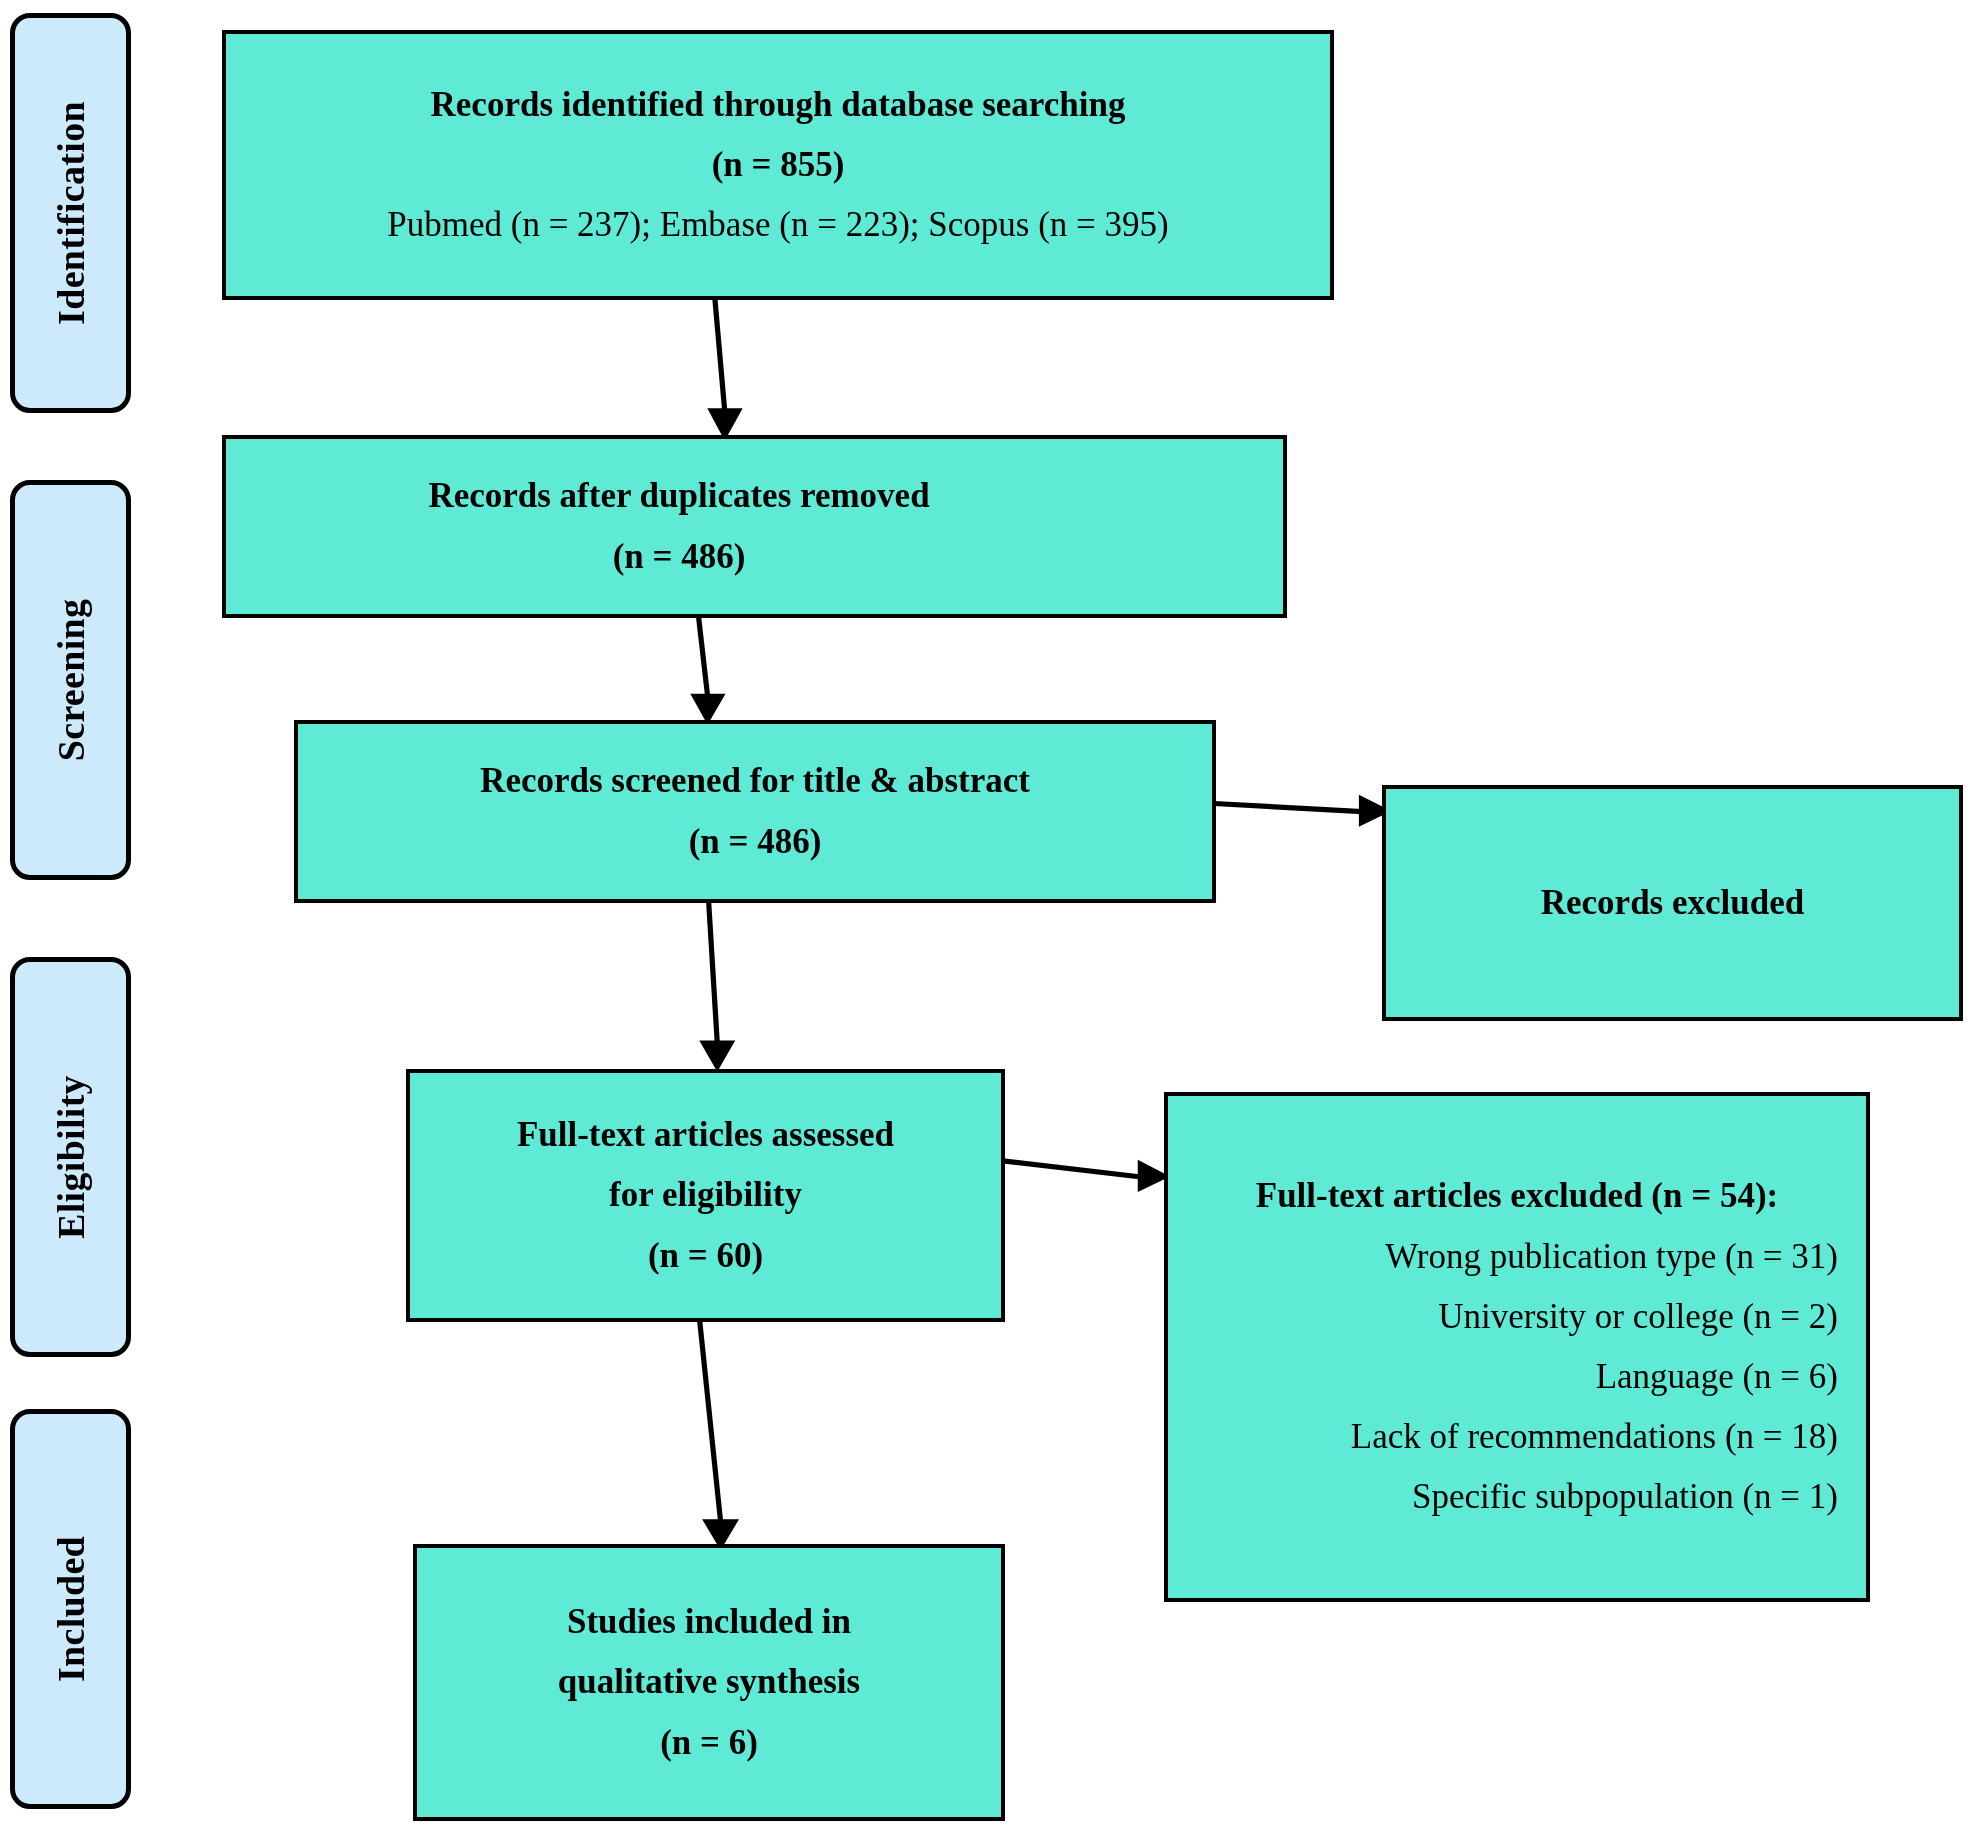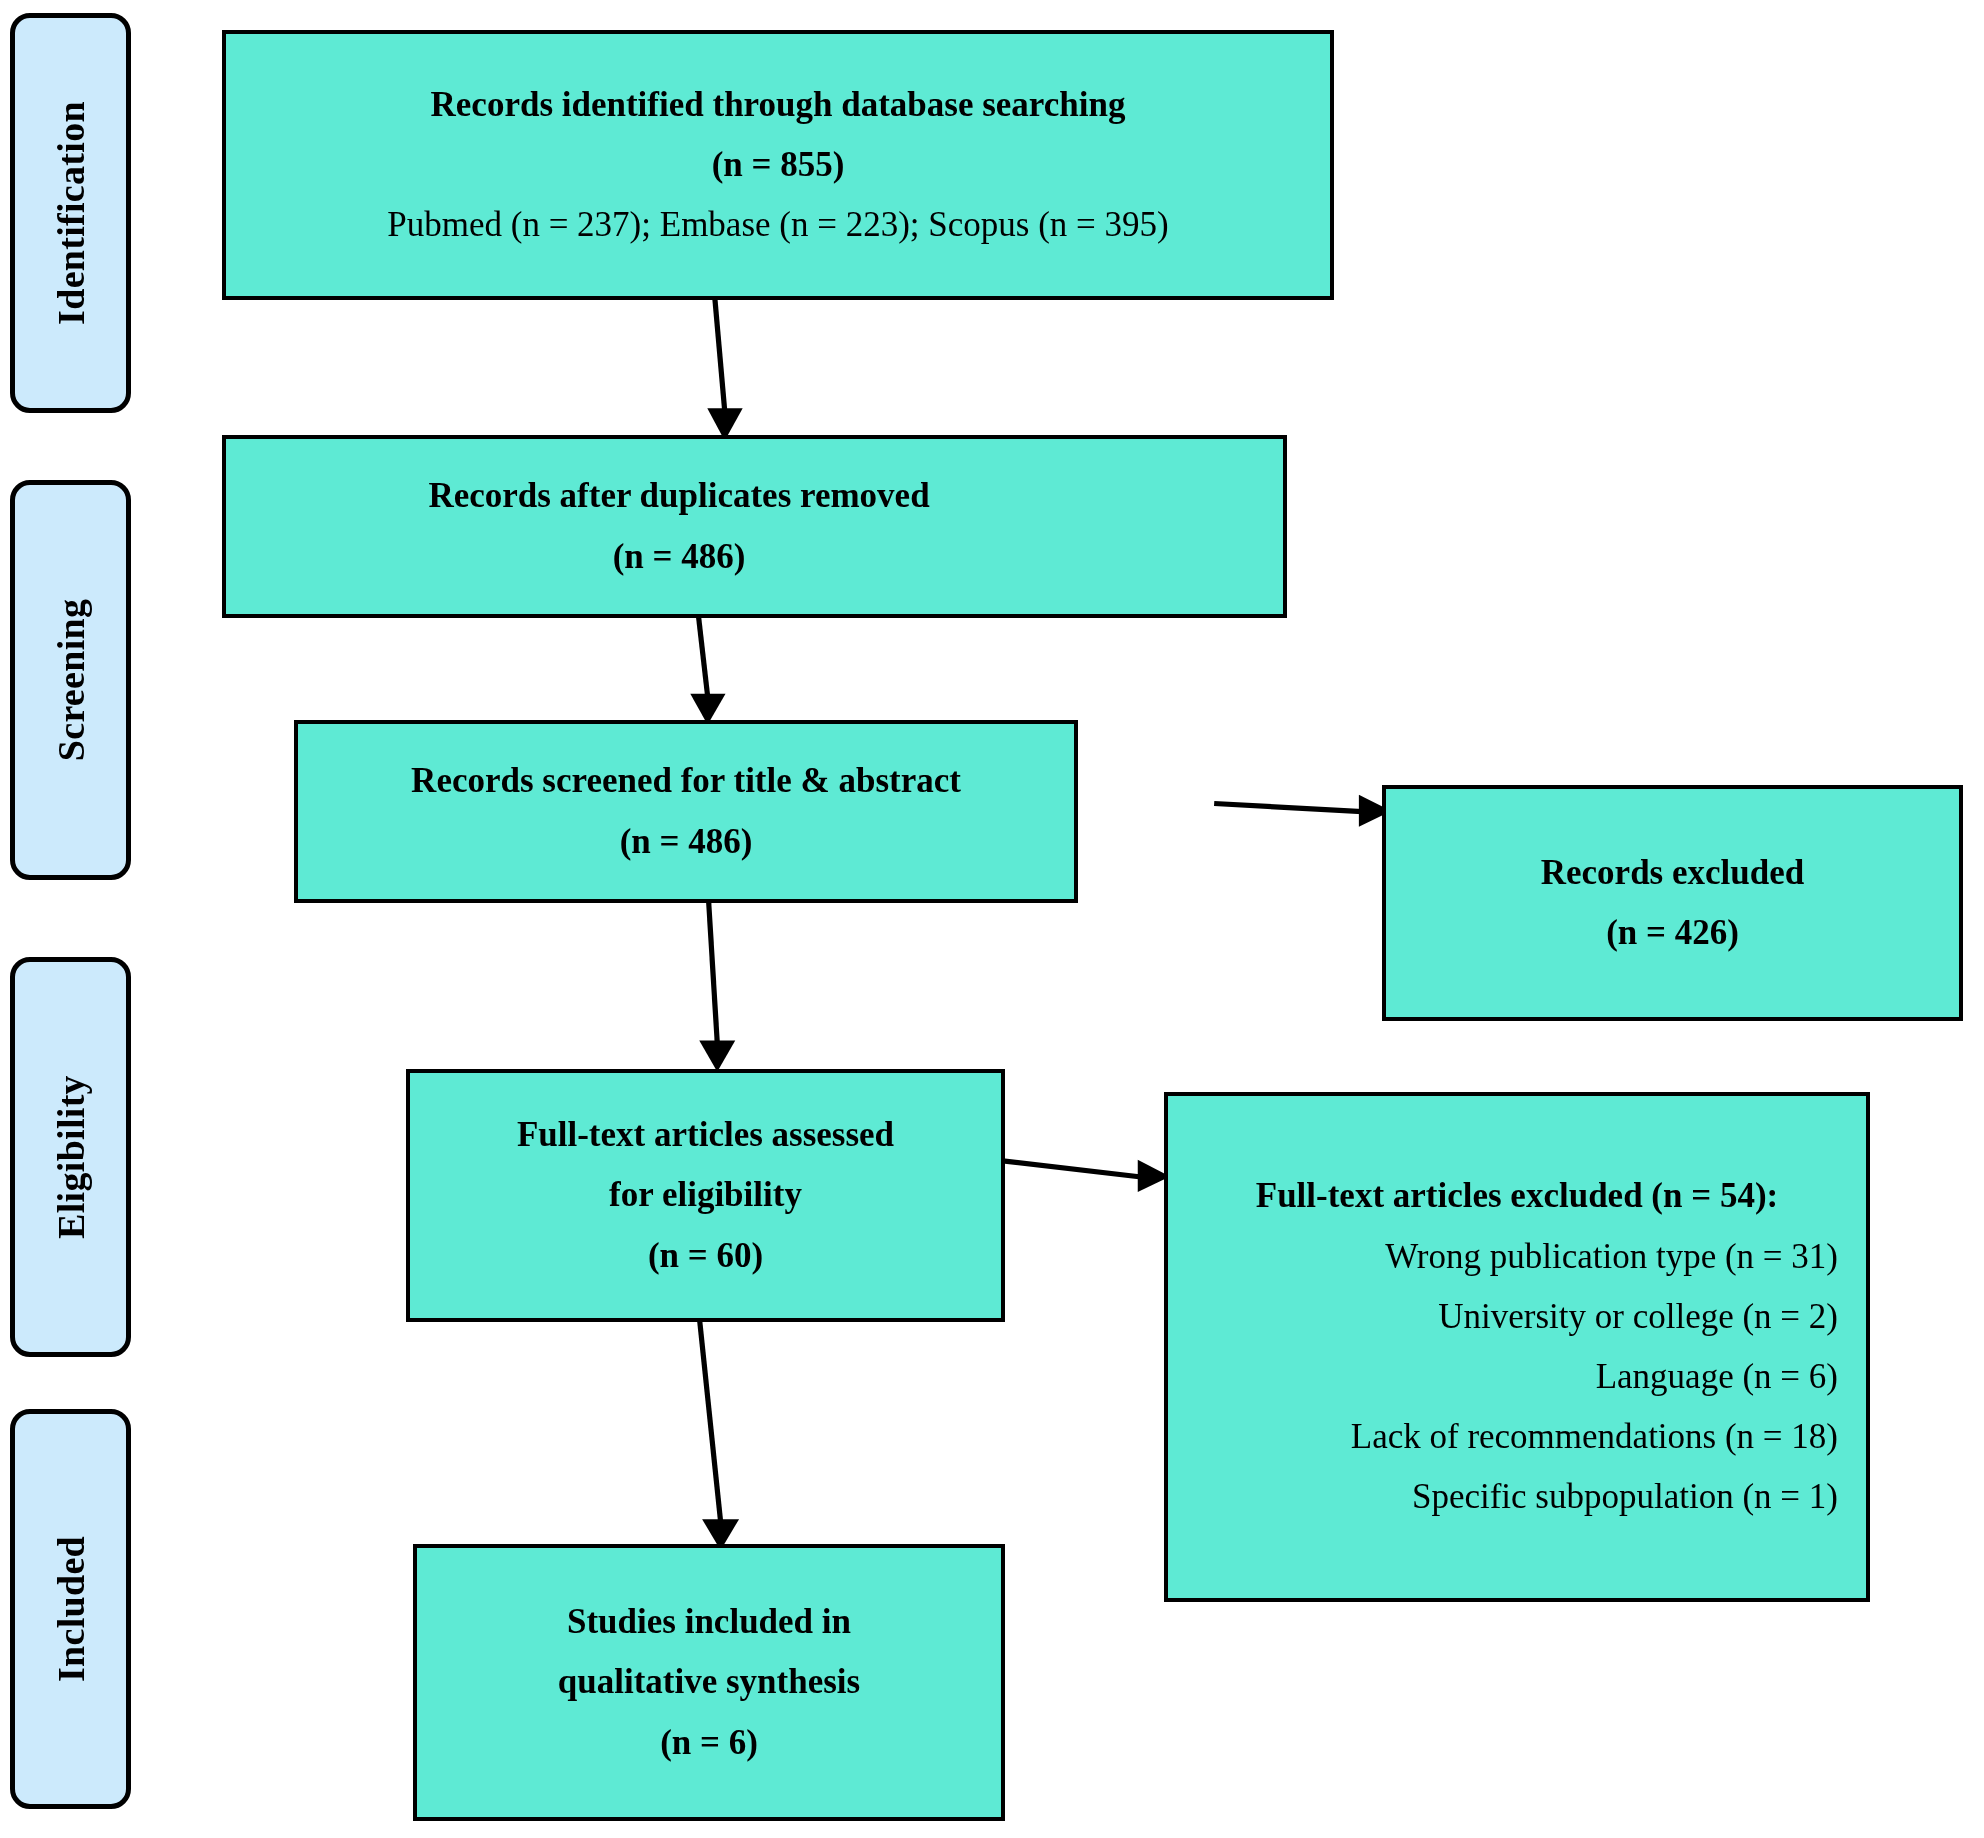--- a/index.html
+++ b/index.html
@@ -107,36 +107,35 @@
       <span class="ln b c">Records after duplicates removed</span>
       <span class="ln b c">(n = 486)</span>
     </div>
   </div>
 
   <svg class="conn" style="left:666px; top:614px; width:104px; height:112px;" viewBox="0 0 180 194">
     <line x1="56" y1="2" x2="72" y2="142" stroke="#000000" stroke-width="9"></line>
     <polygon points="42,138 103,138 72,192" fill="#000000"></polygon>
   </svg>
 
-  <div class="flow-box" style="left:294px; top:720px; width:784px; height:183px; padding:0 22px;">
+  <div class="flow-box" style="left:294px; top:720px; width:922px; height:183px; padding:0 22px;">
     <div class="inner" style="padding-right:104px;">
       <span class="ln b c">Records screened for title &amp; abstract</span>
       <span class="ln b c">(n = 486)</span>
     </div>
   </div>
 
   <svg class="conn" style="left:1213px; top:787px; width:191px; height:70px;" viewBox="0 0 330 120">
     <line x1="2" y1="28" x2="258" y2="42" stroke="#000000" stroke-width="9"></line>
     <polygon points="252,13 252,68 308,41" fill="#000000"></polygon>
   </svg>
 
   <div class="flow-box" style="left:1382px; top:785px; width:581px; height:236px; padding:0 22px;">
     <div class="inner">
       <span class="ln b c">Records excluded</span>
-      <span class="ln b c">(n = 426)</span>
     </div>
   </div>
 
   <svg class="conn" style="left:661px; top:899px; width:116px; height:174px;" viewBox="0 0 200 300">
     <line x1="82" y1="2" x2="97" y2="248" stroke="#000000" stroke-width="9"></line>
     <polygon points="66,244 128,244 97,298" fill="#000000"></polygon>
   </svg>
 
   <div class="flow-box" style="left:406px; top:1069px; width:599px; height:253px; padding:0 22px;">
     <div class="inner">

